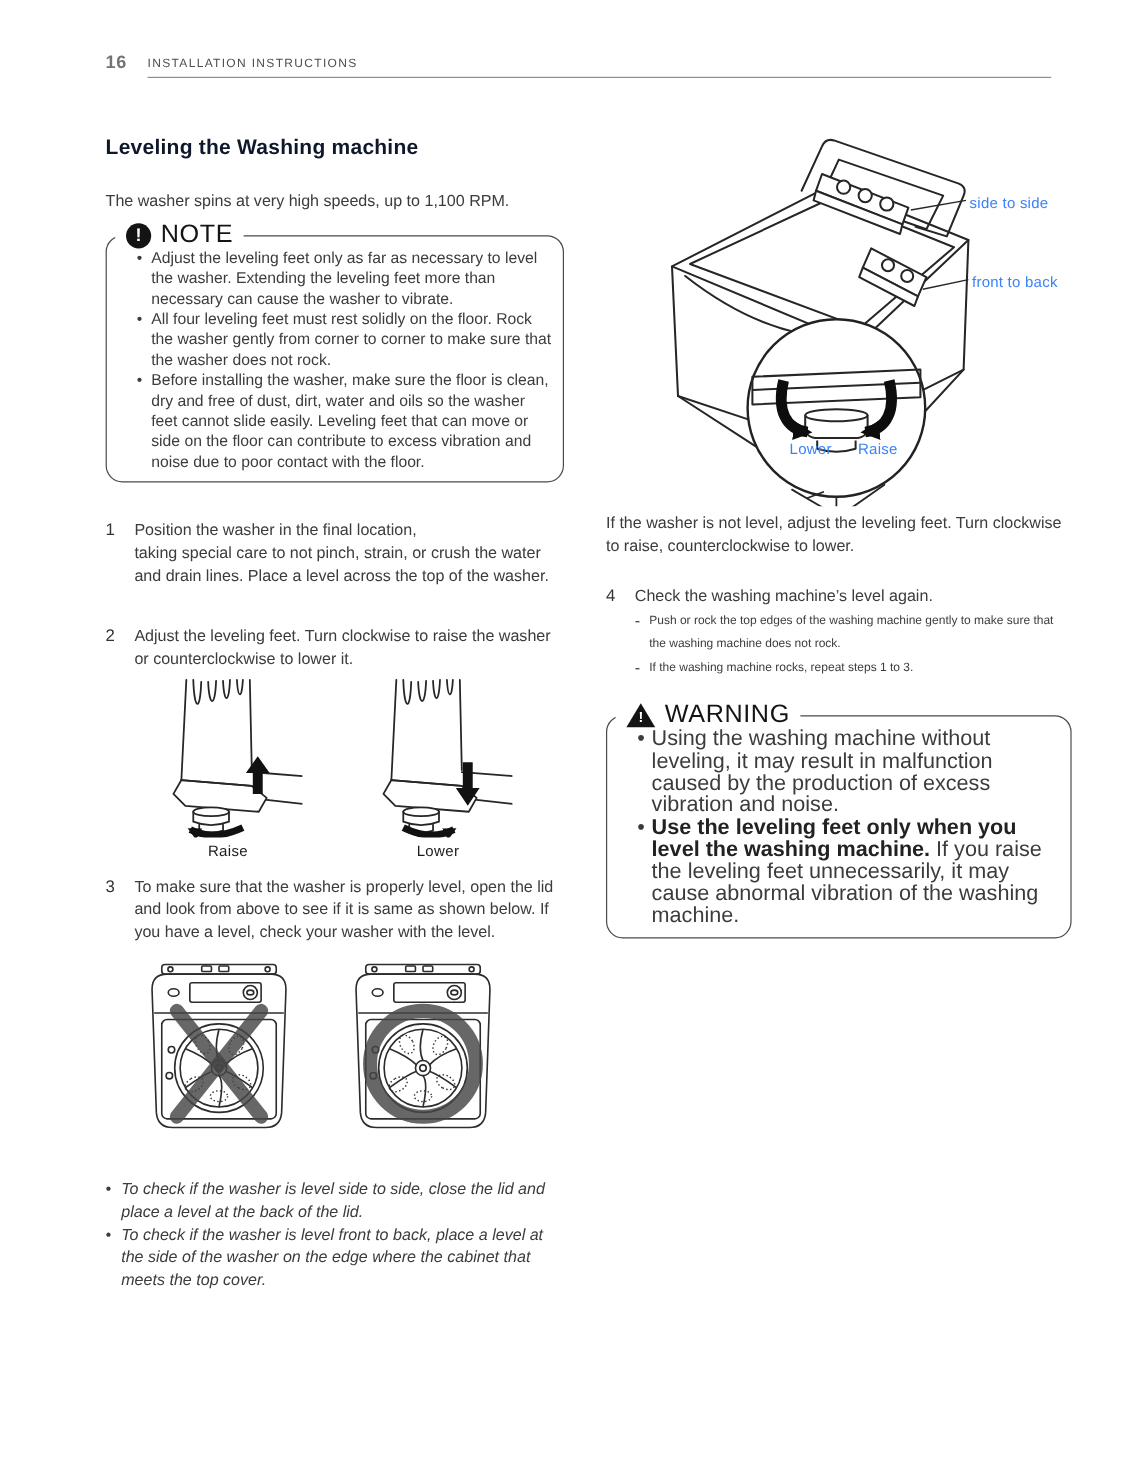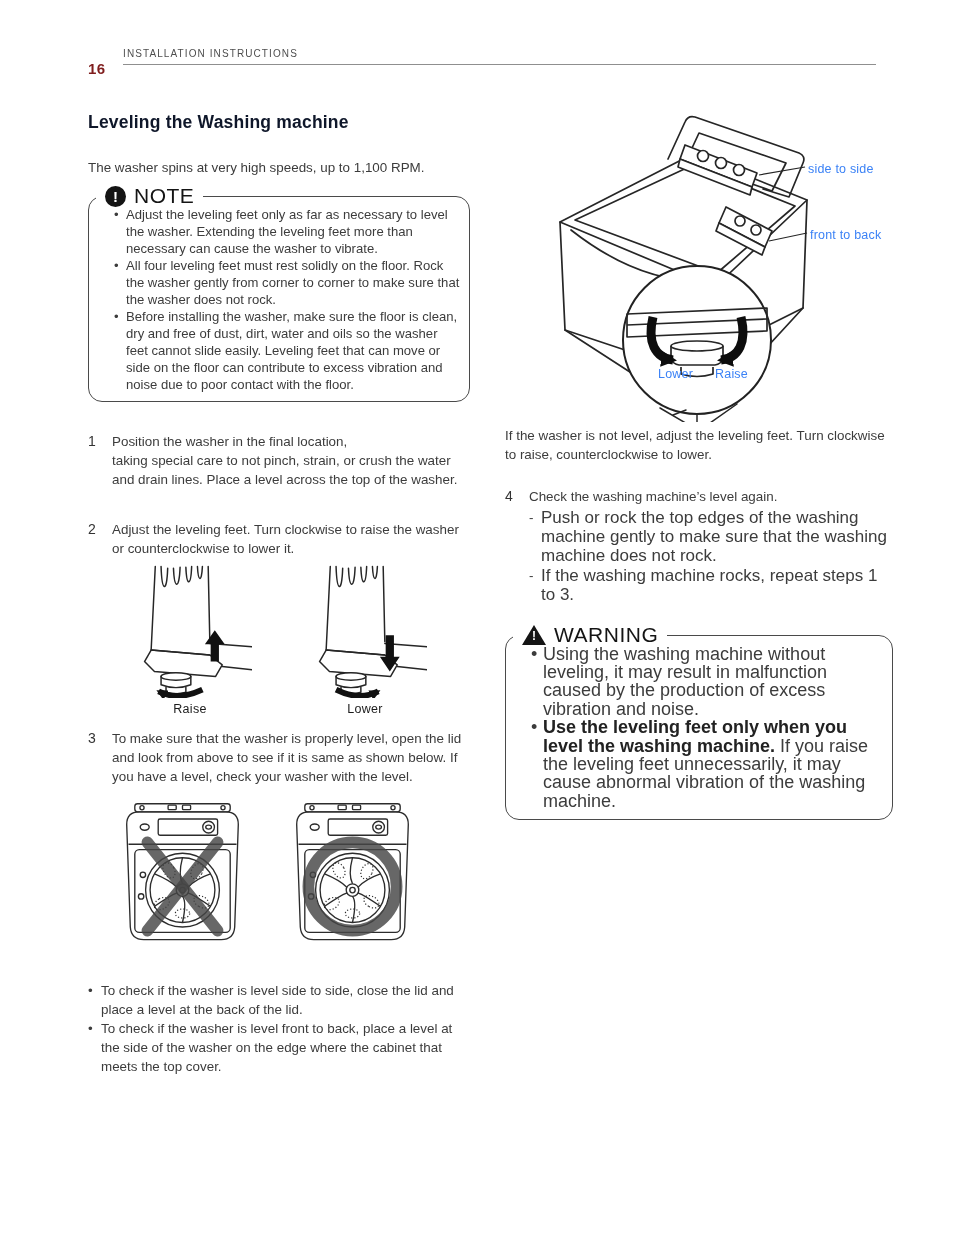--- a/index.html
+++ b/index.html
@@ -2,21 +2,21 @@
 <html lang="en"><head>
 <meta charset="utf-8">
 <title>Installation Instructions — p.16</title>
 <style>
   html,body{margin:0;padding:0;}
   body{
     width:954px;height:1235px;position:relative;background:#ffffff;
     font-family:"Liberation Sans", sans-serif;color:#3c3c3c;overflow:hidden;
   }
   
-  .pageno{position:absolute;left:88px;top:60px;font-size:15px;font-weight:bold;color:#7f1d1d;letter-spacing:0.5px;}
+  .pageno{position:absolute;left:88px;top:44px;font-size:15px;font-weight:bold;color:#737373;letter-spacing:0.5px;}
   .htitle{position:absolute;left:123px;top:48px;font-size:10px;color:#4e4e4e;letter-spacing:1.1px;}
   .hrule{position:absolute;left:123px;top:64px;width:753px;height:1px;background:#8f8f8f;}
   
   .col{position:absolute;top:0;}
   .col-left{left:88px;width:382px;}
   .col-right{left:505px;width:388px;}
   h1.sec-title{margin:112px 0 0;font-size:17.5px;font-weight:bold;color:#0f172a;letter-spacing:0.2px;}
   p.intro{margin:25px 0 0;font-size:13.4px;line-height:19px;}
   
   .callout{position:relative;border:1.4px solid #4a4a4a;border-radius:14px;}
@@ -36,29 +36,29 @@
   .warning ul.dotlist li{font-size:18px;line-height:18.4px;}
   .warning b{color:#222;}
   
   .step{display:flex;align-items:flex-start;}
   .step-num{width:24px;flex:none;font-size:14px;color:#333;line-height:19.2px;}
   .step-text{margin:0;font-size:13.4px;line-height:19.2px;}
   .pre{white-space:pre-line;}
   .s1{margin-top:30px;} .s2{margin-top:30px;} .s3{margin-top:13px;} .s4{margin-top:23px;}
   .dash-item{display:flex;margin-top:1px;}
   .dash{width:12px;flex:none;font-size:13.4px;line-height:19.2px;}
-  .dash-item p{margin:0;font-size:17px;line-height:19.2px;}
+  .dash-item p{margin:0;font-size:10px;line-height:19.2px;}
   
   figure{margin:0;}
   .feet-fig{display:flex;gap:15px;padding-left:22px;margin-top:6px;}
   .foot-panel{width:160px;text-align:center;}
   .fig-label{font-size:12.5px;color:#1b1b1b;margin-top:4px;letter-spacing:0.3px;}
   .topview-fig{display:flex;gap:20px;padding-left:19px;margin-top:14px;}
   .tv-panel{width:150px;text-align:center;}
-  .bullets{margin:36px 0 0;padding:0 0 0 13px;list-style:none;}
+  .bullets{margin:36px 0 0;padding:0 0 0 13px;list-style:none;font-style:italic;}
   .bullets li{position:relative;font-size:13.4px;line-height:19.2px;}
   .bullets li::before{content:"\2022";position:absolute;left:-13px;}
   .persp-fig{position:relative;width:388px;height:310px;margin-top:112px;overflow:hidden;}
   .persp-label{position:absolute;font-size:12.5px;color:#3b82f6;white-space:nowrap;letter-spacing:0.2px;}
   .lbl-side{left:303px;top:50px;}
   .lbl-front{left:305px;top:116px;}
   .lbl-lower{left:153px;top:255px;}
   .lbl-raise{left:210px;top:255px;}
   p.rpara{margin:4px 0 0;font-size:13.4px;line-height:19.2px;}
   svg{display:block;margin:0 auto;}

